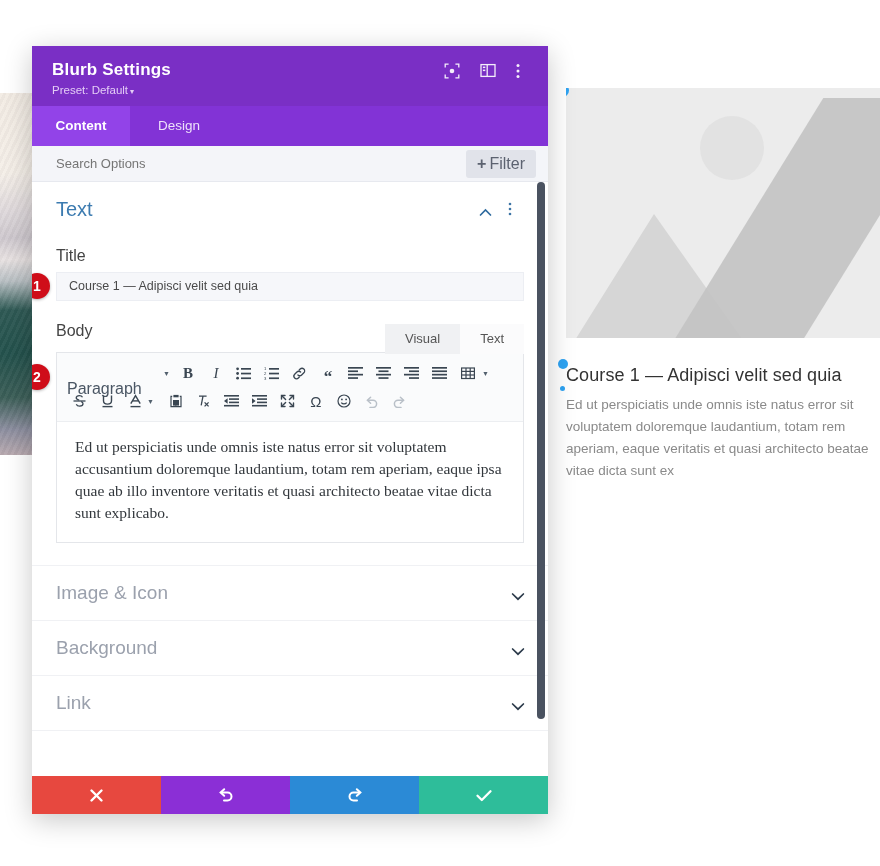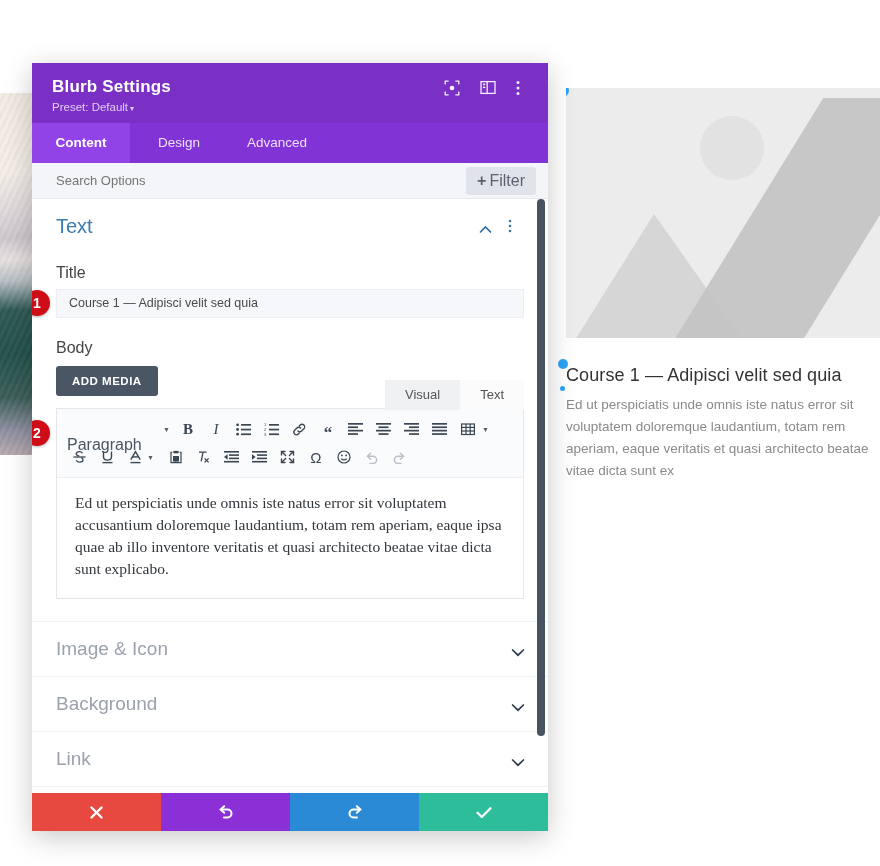--- a/index.html
+++ b/index.html
@@ -78,21 +78,21 @@
     font-size: 13.5px; line-height: 22px; color: #8a8a8a;
     width: 330px;
   }
   .pv-body .dot2 {
     position: absolute; left: -6px; top: -8px;
     width: 5px; height: 5px; border-radius: 50%; background: #2ea3f2;
   }
 
   
   .modal {
-    position: absolute; left: 32px; top: 63px;
+    position: absolute; left: 32px; top: 46px;
     width: 516px; height: 768px;
     background: #b91c1c;
     box-shadow: 0 6px 26px rgba(0,0,0,.22);
     display: flex; flex-direction: column;
     overflow: hidden;
   }
   .m-head { background: #7b2fc4; background: #7a2fc5; padding: 14px 20px 10px 20px; position: relative; }
   .m-title { color: #fff; font-size: 17px; font-weight: bold; letter-spacing: .2px; }
   .m-preset { color: #e3ccf5; font-size: 11.5px; margin-top: 4px; }
   .m-preset .caret { font-size: 8px; margin-left: 2px; }
@@ -264,21 +264,20 @@
             <circle cx="2" cy="8" r="1.5" fill="#fff"></circle>
             <circle cx="2" cy="13.6" r="1.5" fill="#fff"></circle>
           </svg>
         </span>
       </div>
     </div>
 
     <div class="m-tabs">
       <div class="m-tab active">Content</div>
       <div class="m-tab">Design</div>
-      <div class="m-tab">Advanced</div>
     </div>
 
     <div class="m-search">
       <input class="m-search-input" type="text" placeholder="Search Options" style="">
       <div class="m-filter">
         <span class="plus">+</span><span>Filter</span>
       </div>
     </div>
 
     <div class="m-body">
@@ -304,21 +303,20 @@
           </div>
         </div>
 
         <div class="fld-label">Title</div>
         <div style="position:relative;">
           <div class="fld-input">Course 1 — Adipisci velit sed quia</div>
           <div class="marker" style="left:-32px; top:1px;">1</div>
         </div>
 
         <div class="fld-label" style="margin-top:21px;">Body</div>
-        <div class="addmedia">ADD MEDIA</div>
 
         <div class="ed-wrap">
           <div class="ed-tabs">
             <div class="ed-tab active">Visual</div>
             <div class="ed-tab alt">Text</div>
           </div>
 
           <div class="marker" style="position:absolute; left:-32px; top:12px;">2</div>
 
           <div class="ed-box">

